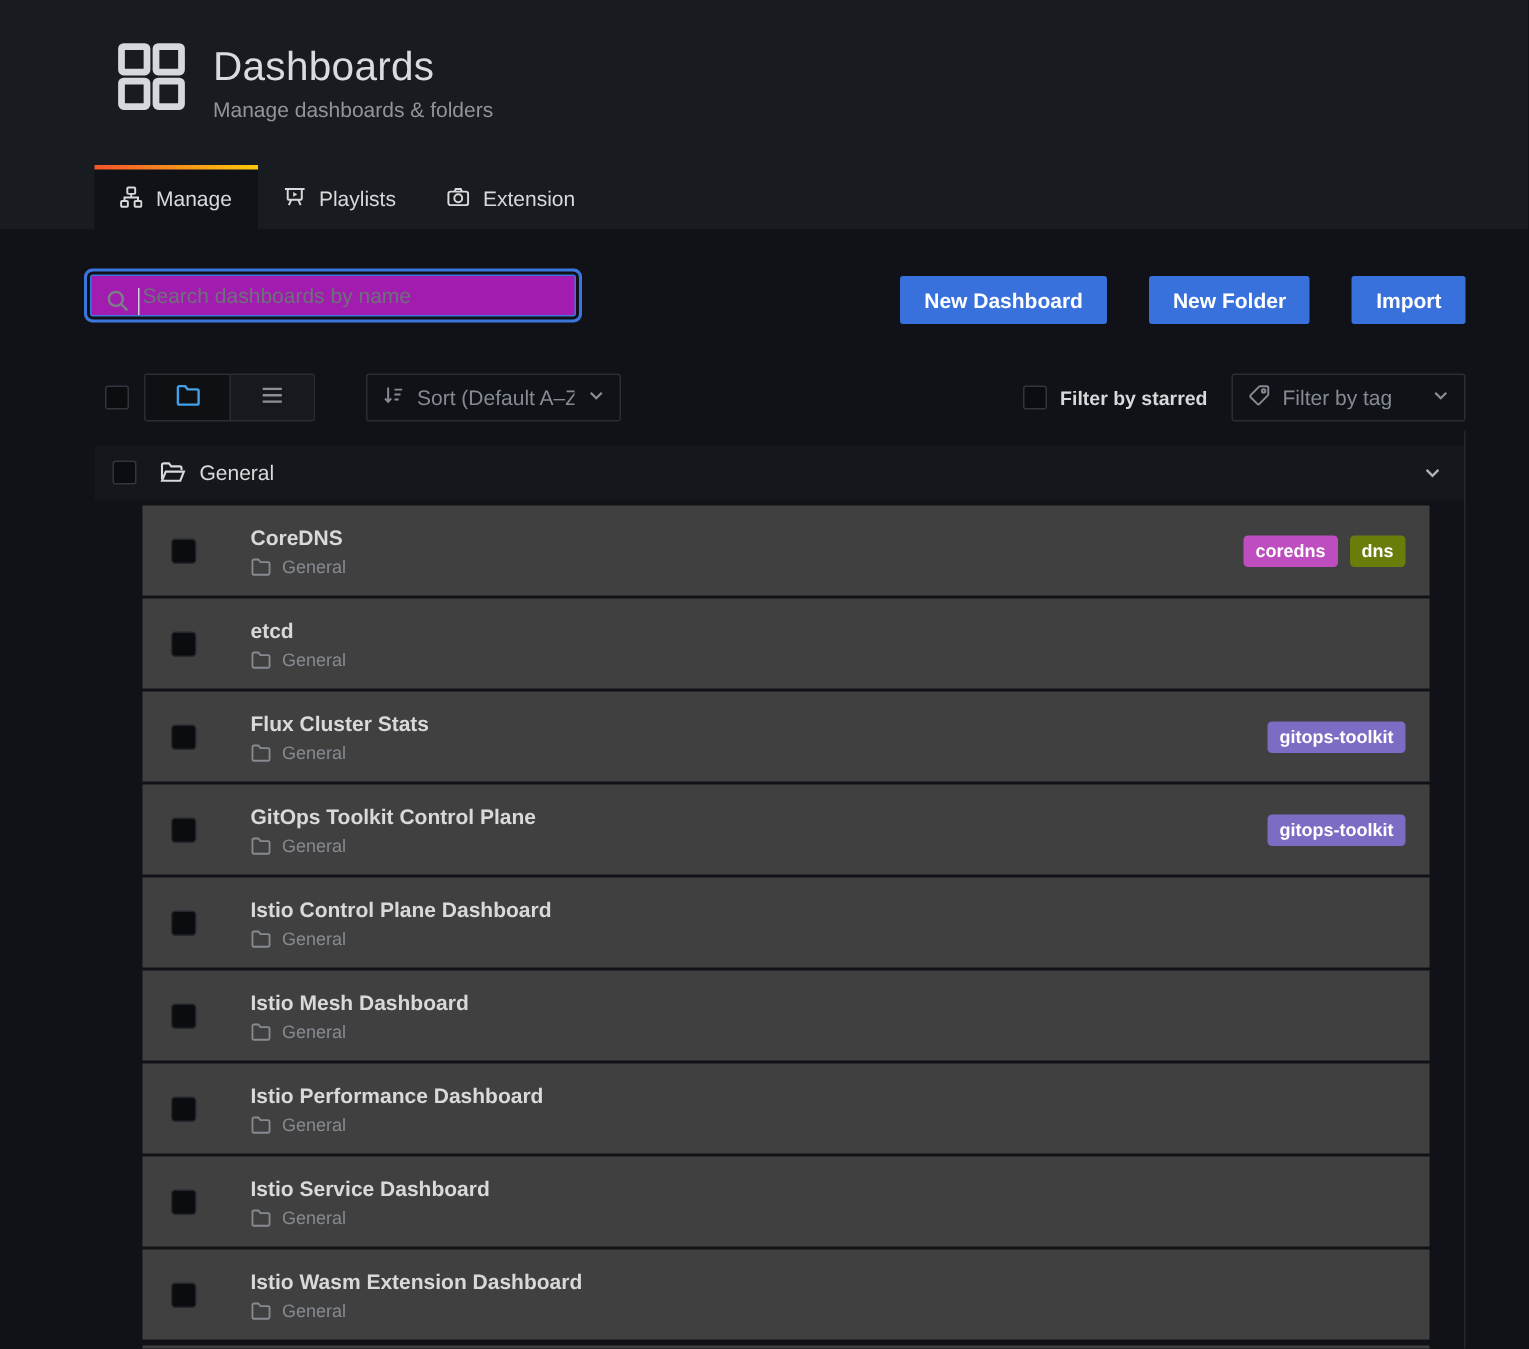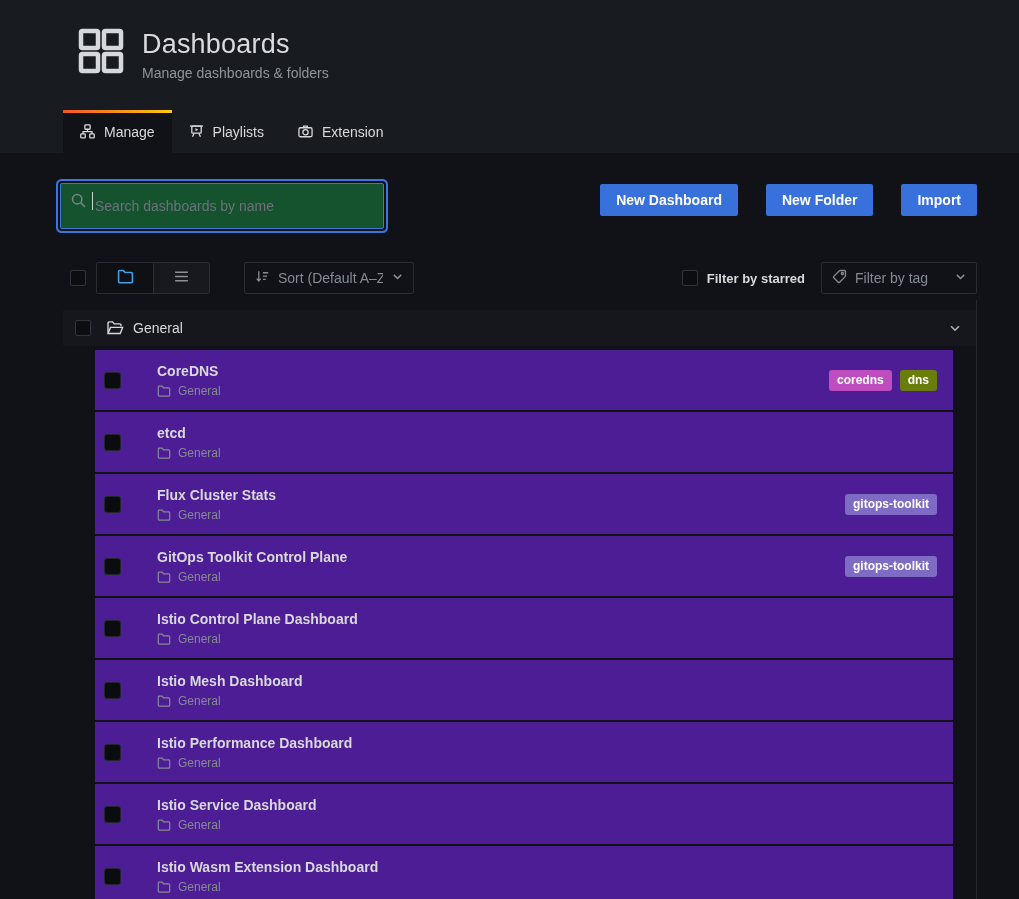--- a/index.html
+++ b/index.html
@@ -19,21 +19,21 @@
   .tabs { display: flex; align-items: stretch; height: 43px; margin-left: 63px; }
   .tab { position: relative; display: flex; align-items: center; gap: 9px; padding: 0 17px;
          font-size: 14px; color: #d8d9da; cursor: pointer; }
   .tab.active { background: #111217; }
   .tab.active::before { content: ""; position: absolute; left: 0; right: 0; top: 0; height: 3px;
          background: linear-gradient(90deg, #f2542c, #fbca0a); }
   .tab .ticon { display: inline-flex; }
   
   .content { position: relative; height: 746px; background: #111217; padding: 30px 42px 0 60px; }
   .toolbar { display: flex; justify-content: space-between; align-items: flex-start; }
-  .search-box { position: relative; width: 324px; height: 46px; background: #14532d;
+  .search-box { position: relative; width: 324px; height: 28px; background: #a21caf;
          border: 1px solid #3a76dd; border-radius: 2px;
          box-shadow: 0 0 0 2px #111217, 0 0 0 4px #3a76dd; }
   .search-box .sicon { position: absolute; left: 9px; top: 8px; }
   .search-box .caret { position: absolute; left: 31px; top: 8px; width: 1px; height: 18px; background: #cfd3d8; }
   .search-box input { width: 100%; height: 100%; background: transparent; border: none; outline: none;
          padding: 0 10px 0 34px; font-size: 14px; color: #d8d9da; font-family: inherit; }
   .search-box input::placeholder { color: #6c717a; }
   .actions { display: flex; gap: 16px; margin-top: 1px; }
   .btn { height: 32px; padding: 0 16px; background: #3871dc; color: #ffffff; border: none;
          border-radius: 2px; font-size: 14px; font-weight: 700; font-family: inherit; cursor: pointer; margin-left: 12px; }
@@ -58,22 +58,22 @@
   .tag-dd { margin-left: 0; width: 156px; }
   
   .list-area { position: relative; margin-left: 3px; margin-top: 16px; width: 914px; }
   .v-divider { position: absolute; right: 0; top: -10px; height: 640px; width: 1px; background: #25272c; }
   .folder-row { height: 36px; background: #15171c; display: flex; align-items: center;
          padding: 0 15px 0 12px; cursor: pointer; }
   .folder-row .fo-icon { margin-left: 15px; display: inline-flex; }
   .folder-row .folder-name { margin-left: 9px; font-size: 14px; color: #d8d9da; }
   .folder-row .chev { margin-left: auto; display: inline-flex; }
   .rows { margin-left: 32px; width: 858px; }
-  .row { height: 60px; margin-top: 2px; background: #4c1d95; display: flex; align-items: center;
-         padding-left: 9px; cursor: pointer; }
+  .row { height: 60px; margin-top: 2px; background: #404040; display: flex; align-items: center;
+         padding-left: 19px; cursor: pointer; }
   .rows .row:first-child { margin-top: 4px; }
   .row .checkbox { width: 17px; height: 17px; background: #0a0c0f; border-color: #24272d; border-radius: 3px; }
   .row-text { margin-left: 36px; }
   .row-title { font-size: 14px; font-weight: 700; color: #d8d9da; }
   .row-sub { display: flex; align-items: center; gap: 7px; margin-top: 5px; color: #868b92; font-size: 12px; }
   .row-sub .ficon { display: inline-flex; }
   .tags { margin-left: auto; margin-right: 16px; display: flex; gap: 8px; }
   .tag { font-size: 12px; font-weight: 700; color: #fff; padding: 3px 8px; border-radius: 3px;
          line-height: 1.25; cursor: pointer; }
   .row.partial { height: 60px; }

